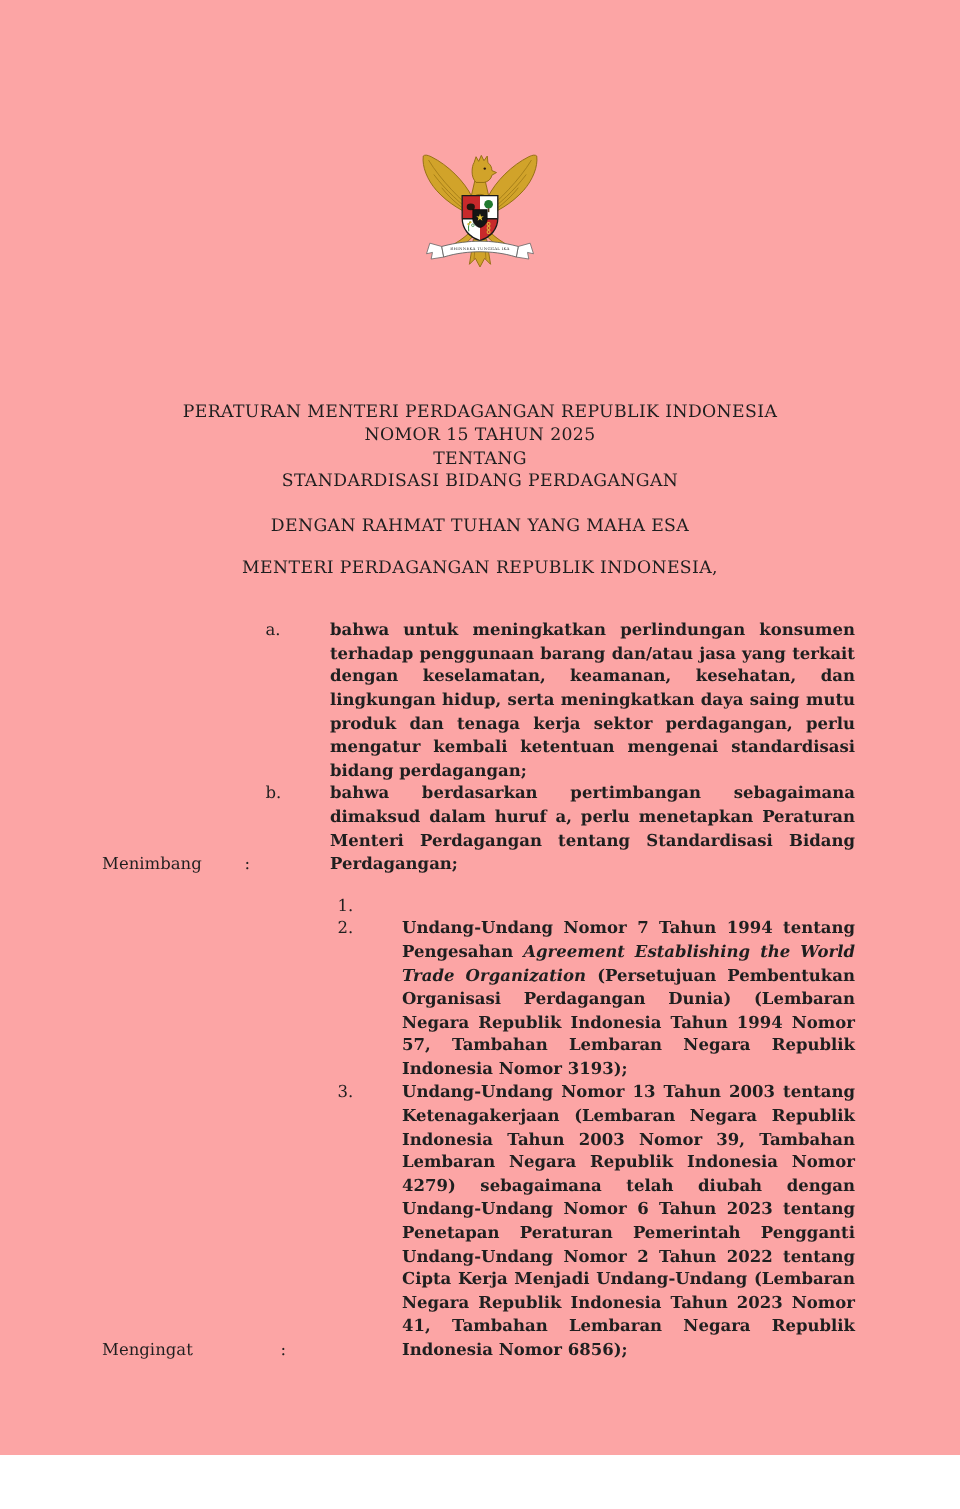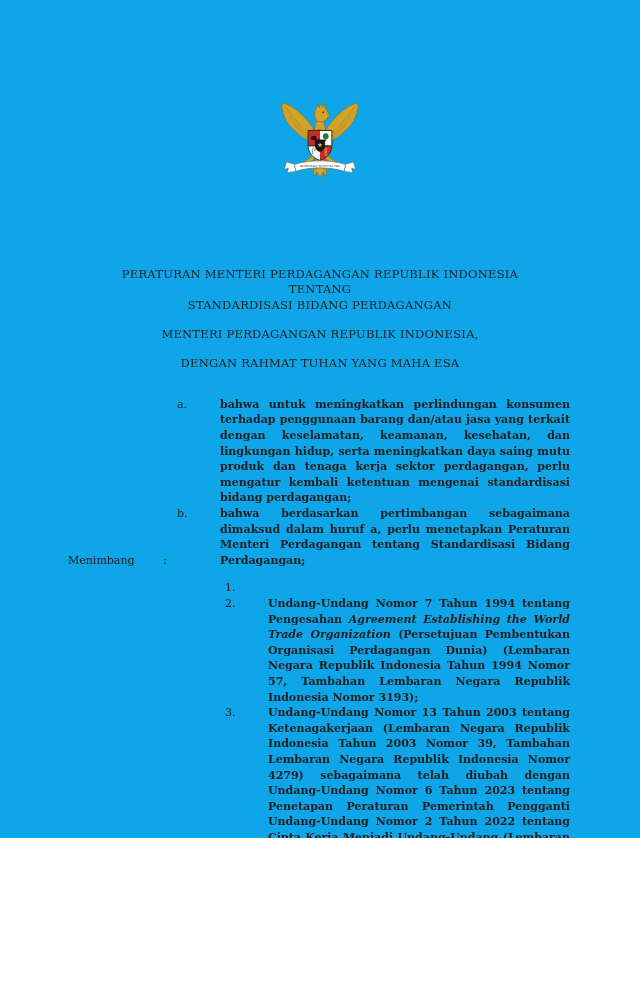--- a/index.html
+++ b/index.html
@@ -2,21 +2,21 @@
 <html><head>
 <meta charset="utf-8">
 <style>
   * { box-sizing: border-box; margin: 0; padding: 0; }
   html, body { background: #ffffff; }
   body {
     width: 640px; height: 1006px;
     font-family: "DejaVu Serif", "Liberation Serif", serif;
     color: #1f1f1f;
   }
-  .page { position: relative; width: 640px; height: 838px; overflow: hidden; background: #0ea5e9; }
+  .page { position: relative; width: 640px; height: 970px; overflow: hidden; background: #fca5a5; }
 
   .emblem-wrap { padding-top: 95px; display: flex; justify-content: center; }
   svg.emblem { width: 88px; height: 92px; display: block; }
 
   .title-block {
     margin-top: 80px;
     text-align: center;
     font-size: 11.5px;
     line-height: 15.3px;
     letter-spacing: 0.25px;
@@ -117,26 +117,27 @@
         <path d="M21 78.5 L12 76 L9.5 84 L14 83 L13 88 L22.5 86.5 Z" fill="#ffffff" stroke="#666666" stroke-width="0.6"></path>
         <path d="M79 78.5 L88 76 L90.5 84 L86 83 L87 88 L77.5 86.5 Z" fill="#ffffff" stroke="#666666" stroke-width="0.6"></path>
         <path d="M21 78.5 C32 75.5 42 74.5 50 74.5 C58 74.5 68 75.5 79 78.5 L77.5 86.5 C68 83.5 58 82.5 50 82.5 C42 82.5 32 83.5 22.5 86.5 Z" fill="#ffffff" stroke="#666666" stroke-width="0.7"></path>
         <text x="50" y="81.3" text-anchor="middle" font-size="3" letter-spacing="0.2" fill="#3a3a3a">BHINNEKA TUNGGAL IKA</text>
       </g>
     </svg>
   </div>
 
   <div class="title-block">
     <div>PERATURAN MENTERI PERDAGANGAN REPUBLIK INDONESIA</div>
+    <div>NOMOR 15 TAHUN 2025</div>
     <div>TENTANG</div>
     <div>STANDARDISASI BIDANG PERDAGANGAN</div>
   </div>
 
+  <div class="centered-line invocation">DENGAN RAHMAT TUHAN YANG MAHA ESA</div>
   <div class="centered-line authority">MENTERI PERDAGANGAN REPUBLIK INDONESIA,</div>
-  <div class="centered-line invocation">DENGAN RAHMAT TUHAN YANG MAHA ESA</div>
 
   <div class="sections">
 
     <div class="section">
       <div class="sec-label">Menimbang</div>
       <div class="sec-colon">:</div>
       <div class="sec-items">
         <div class="item">
           <div class="item-marker">a.</div>
           <div class="item-text"><span>bahwa untuk meningkatkan perlindungan konsumen terhadap penggunaan barang dan/atau jasa yang terkait dengan keselamatan, keamanan, kesehatan, dan lingkungan hidup, serta meningkatkan daya saing mutu produk dan tenaga kerja sektor perdagangan, perlu mengatur kembali ketentuan mengenai standardisasi bidang perdagangan;</span></div>

